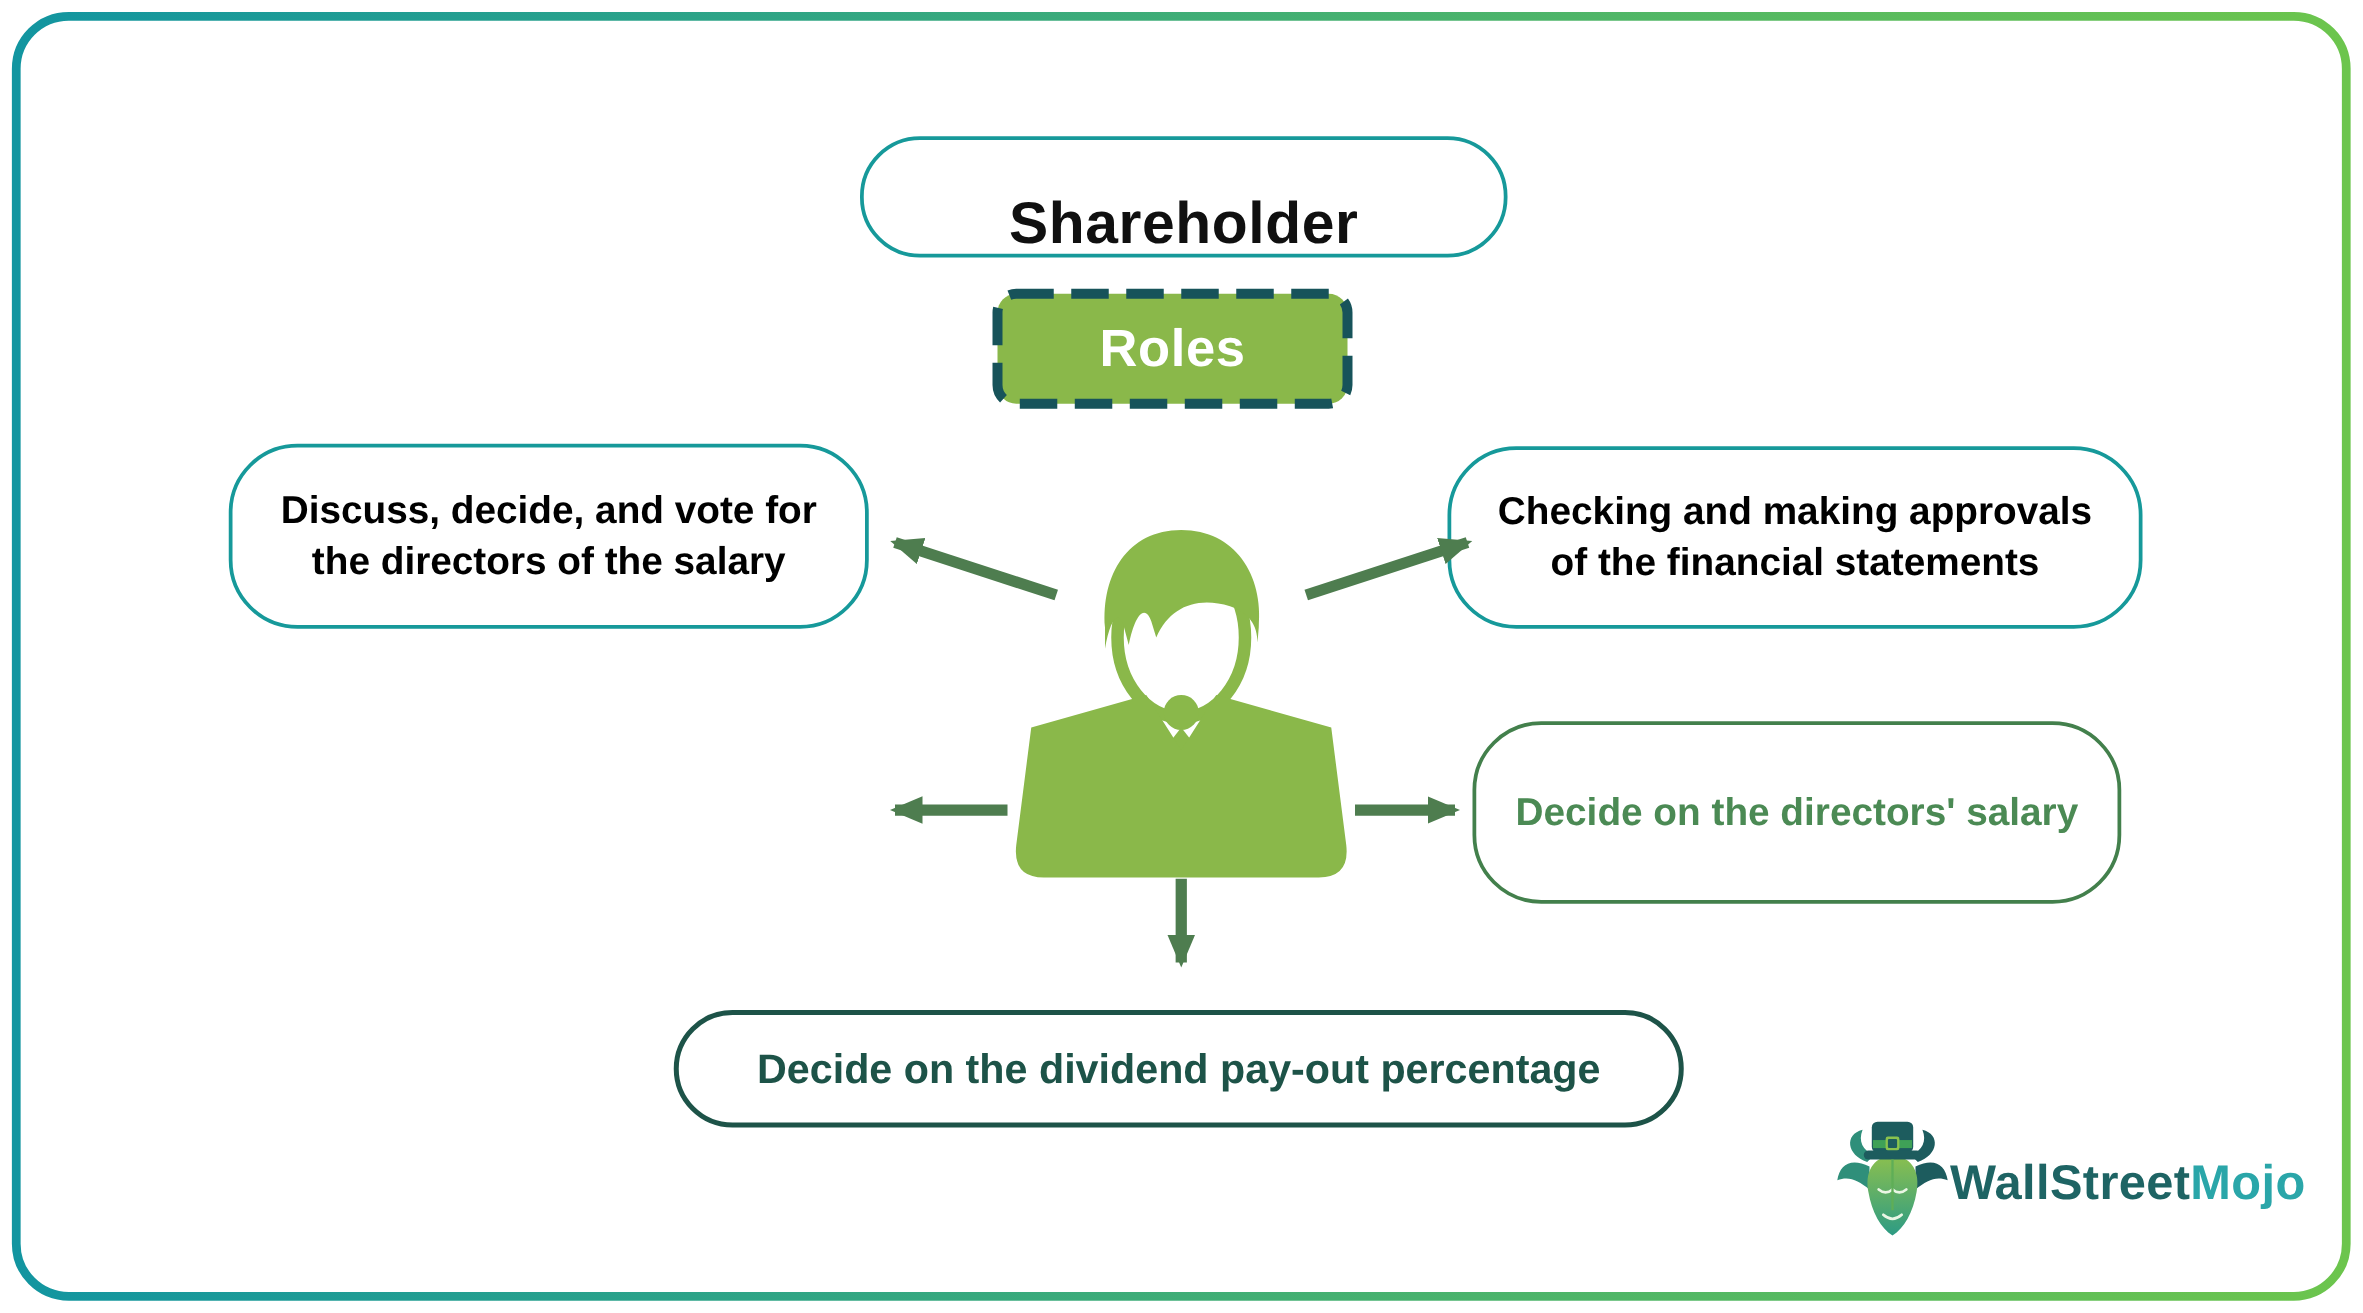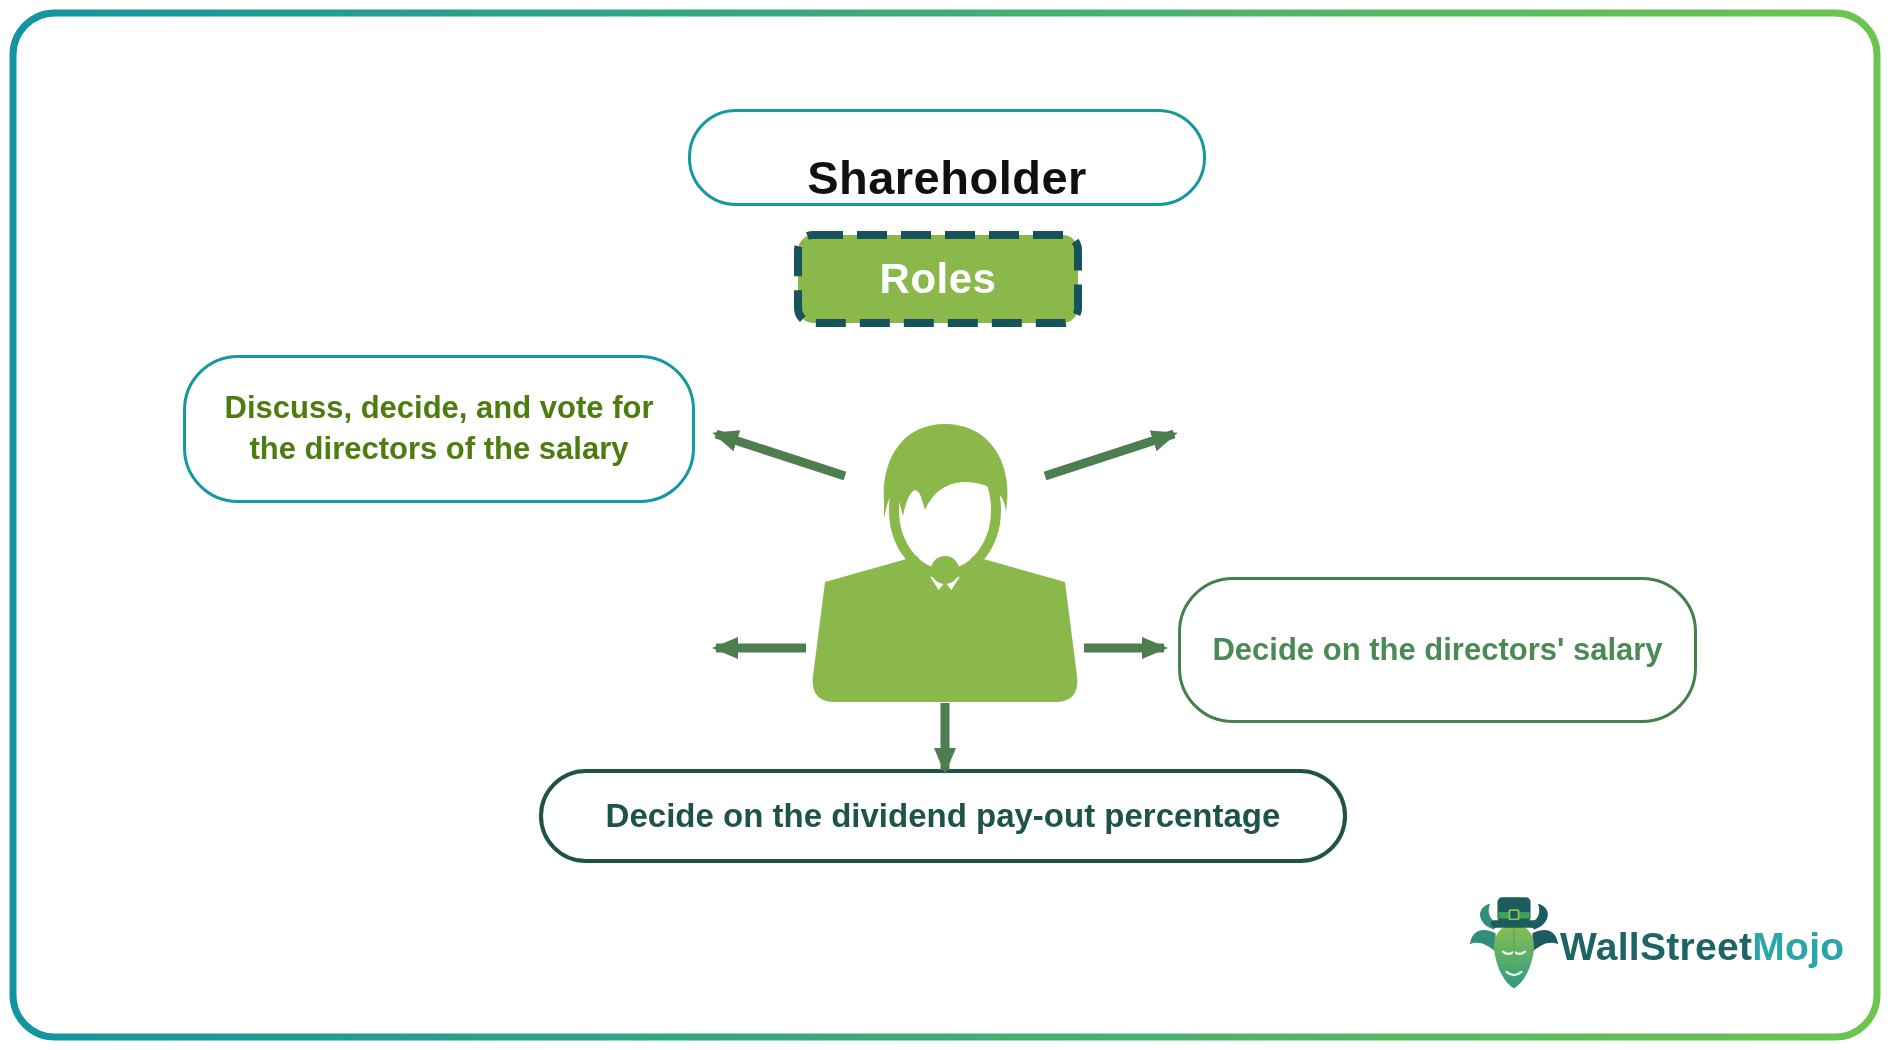--- a/index.html
+++ b/index.html
@@ -28,28 +28,28 @@
     position:absolute;inset:0;display:flex;align-items:center;justify-content:center;
     color:#ffffff;font-size:42px;font-weight:800;letter-spacing:.5px;
   }
   
   .node{
     display:flex;flex-direction:column;align-items:center;justify-content:center;
     text-align:center;background:#ffffff;box-sizing:border-box;
     font-weight:700;line-height:1.32;
   }
   .node span{display:block;}
-  .teal-node{border:3.5px solid #16999a;color:#4d7c0f;border-radius:55px;font-size:31px;}
+  .teal-node{border:3.5px solid #16999a;color:#000000;border-radius:55px;font-size:31px;}
   .green-node{border:3.5px solid #43804c;color:#4b8a54;border-radius:55px;font-size:31px;}
   .dark-node{border:4px solid #1d5348;color:#1d5348;border-radius:47px;font-size:33px;}
   #box-top-left{left:183px;top:355px;width:512px;height:148px;}
   #box-top-right{left:1158px;top:357px;width:556px;height:146px;}
   #box-mid-left{left:178px;top:577px;width:517px;height:148px;}
   #box-mid-right{left:1178px;top:577px;width:519px;height:146px;}
-  #box-bottom{left:539px;top:769px;width:808px;height:94px;}
+  #box-bottom{left:539px;top:808px;width:808px;height:94px;}
   
   .logo{left:1468px;top:896px;display:flex;align-items:center;}
   .logo-text{font-size:39px;font-weight:800;letter-spacing:.3px;white-space:nowrap;}
   .logo-text .p1{color:#1e6464;}
   .logo-text .p2{color:#2aa6a9;}
 </style>
 </head>
 <body>
 
 <div id="canvas">
@@ -73,20 +73,24 @@
       <rect x="5" y="5" width="280" height="88" rx="15" fill="#8ab84a" stroke="#17535a" stroke-width="8" stroke-dasharray="30 14"></rect>
     </svg>
     <div class="roles-label">Roles</div>
   </div>
 
   <div id="box-top-left" class="abs node teal-node">
     <span>Discuss, decide, and vote for</span>
     <span>the directors of the salary</span>
   </div>
 
+  <div id="box-top-right" class="abs node teal-node">
+    <span>Checking and making approvals</span>
+    <span>of the financial statements</span>
+  </div>
 
 
   <div id="box-mid-right" class="abs node green-node">
     <span>Decide on the directors' salary</span>
   </div>
 
   <div id="box-bottom" class="abs node dark-node">
     <span>Decide on the dividend pay-out percentage</span>
   </div>
 

